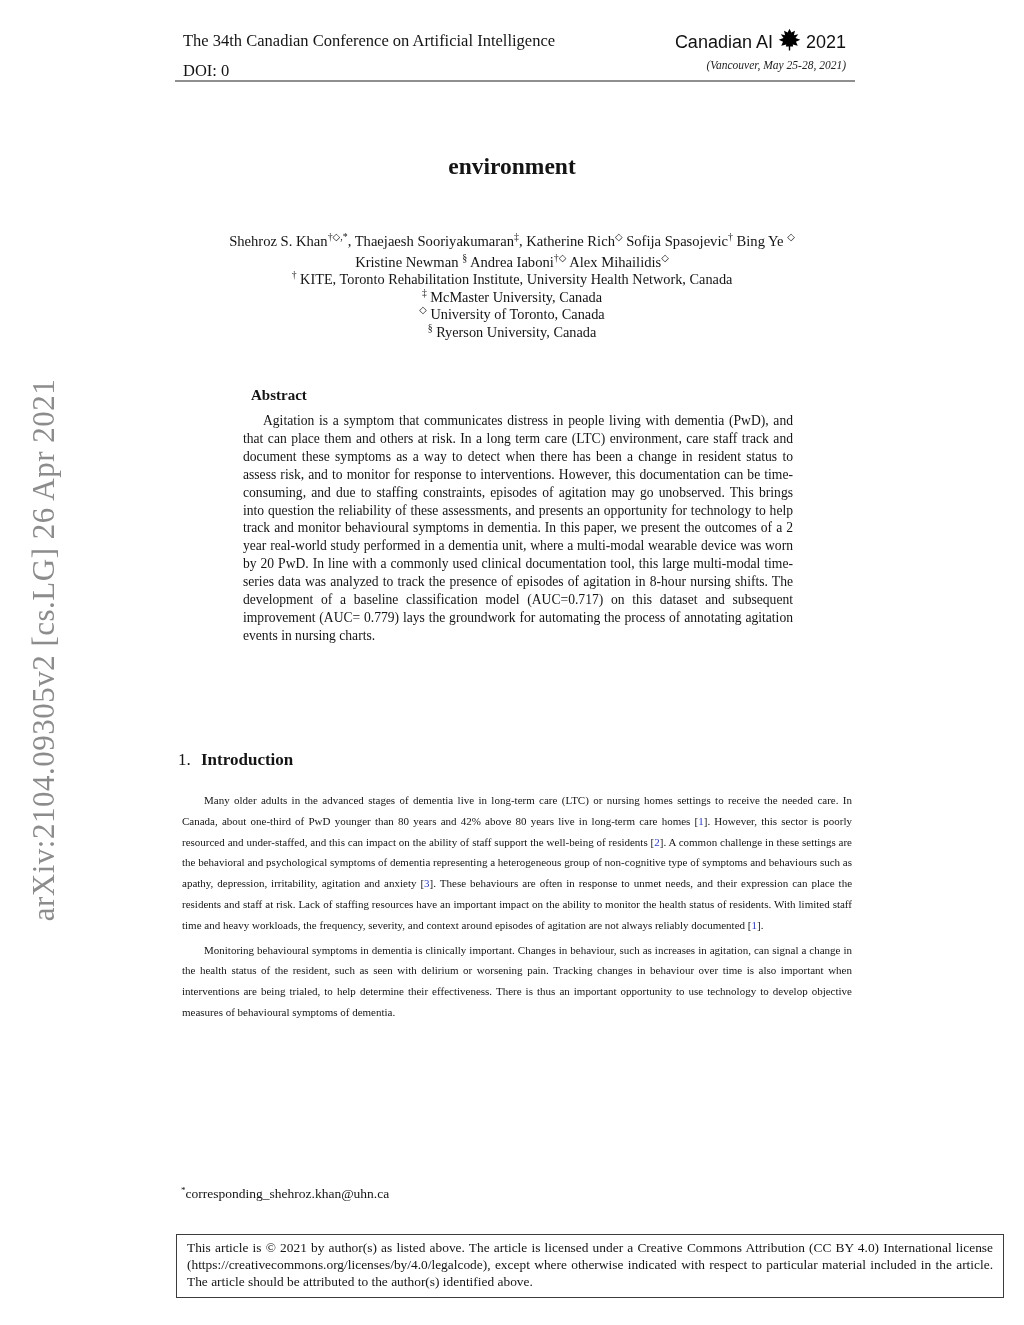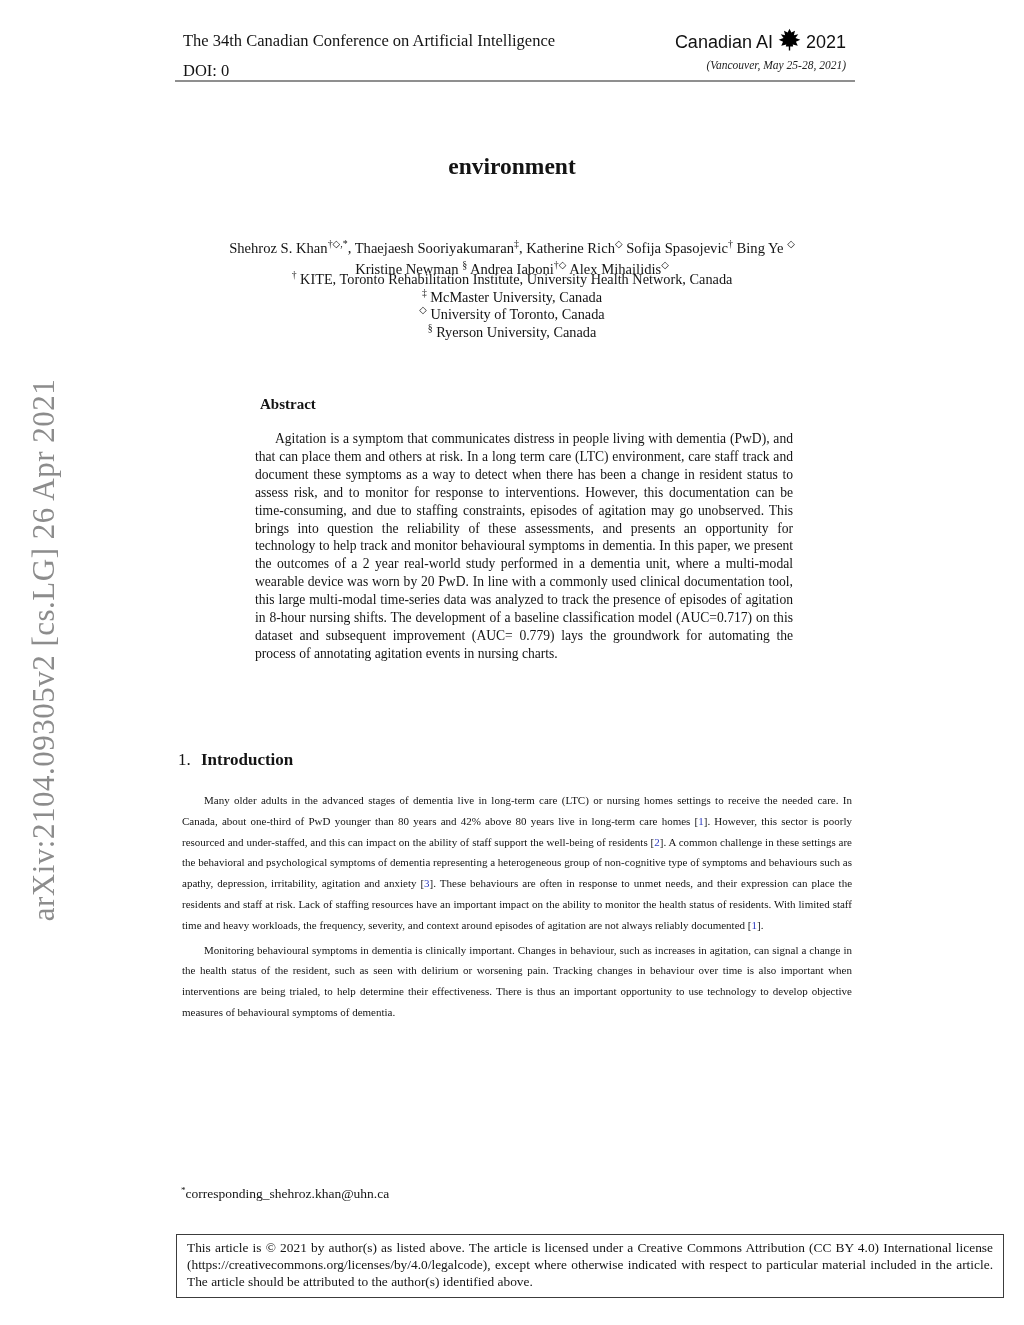--- a/index.html
+++ b/index.html
@@ -15,31 +15,31 @@
   .hdr-logo{position:absolute;right:178px;top:28px;text-align:right;}
   .hdr-logo .logo-line{font-family:"Liberation Sans","DejaVu Sans",sans-serif;font-size:18px;
                        display:flex;align-items:center;gap:5px;justify-content:flex-end;color:#111;}
   .hdr-logo .venue{font-size:11.5px;font-style:italic;font-weight:normal;margin-top:3px;color:#222;}
   .hdr-rule{position:absolute;left:175px;top:80px;width:680px;height:2px;background:#8f8f8f;}
 
   
   .title{position:absolute;left:172px;top:150px;width:680px;text-align:center;
          font-size:23.5px;font-weight:bold;line-height:33px;}
   .authors{position:absolute;left:152px;top:231px;width:720px;text-align:center;
-           font-size:14.6px;line-height:20.5px;margin-top:7px;}
+           font-size:14.6px;line-height:20.5px;}
   .affils{position:absolute;left:152px;top:271px;width:720px;text-align:center;
           font-size:14.3px;line-height:17.6px;}
 
   sup{vertical-align:super;font-size:68%;line-height:0;
       font-family:"Liberation Serif","DejaVu Sans",serif;}
 
   
   .abstract{position:absolute;left:243px;top:379px;width:550px;}
-  .abstract h3{margin:17px;font-size:15px;}
-  .abstract p{margin:7px 0 0 12px;font-size:13.6px;line-height:17.9px;
+  .abstract h3{margin:8px;font-size:15px;}
+  .abstract p{margin:7px 0 0 0;font-size:13.6px;line-height:17.9px;
               text-align:justify;text-indent:20px;}
   .keywords{position:absolute;left:243px;top:656px;width:550px;
             font-size:13.6px;line-height:28px;text-align:justify;}
   .keywords .kw-label{font-weight:bold;padding-right:10px;}
 
   
   .sec-head{position:absolute;left:178px;top:750px;font-size:17px;}
   .sec-head .sec-num{font-weight:normal;padding-right:6px;}
   .sec-head .sec-title{font-weight:bold;}
   .body-text{position:absolute;left:178px;top:786px;width:678px;}

